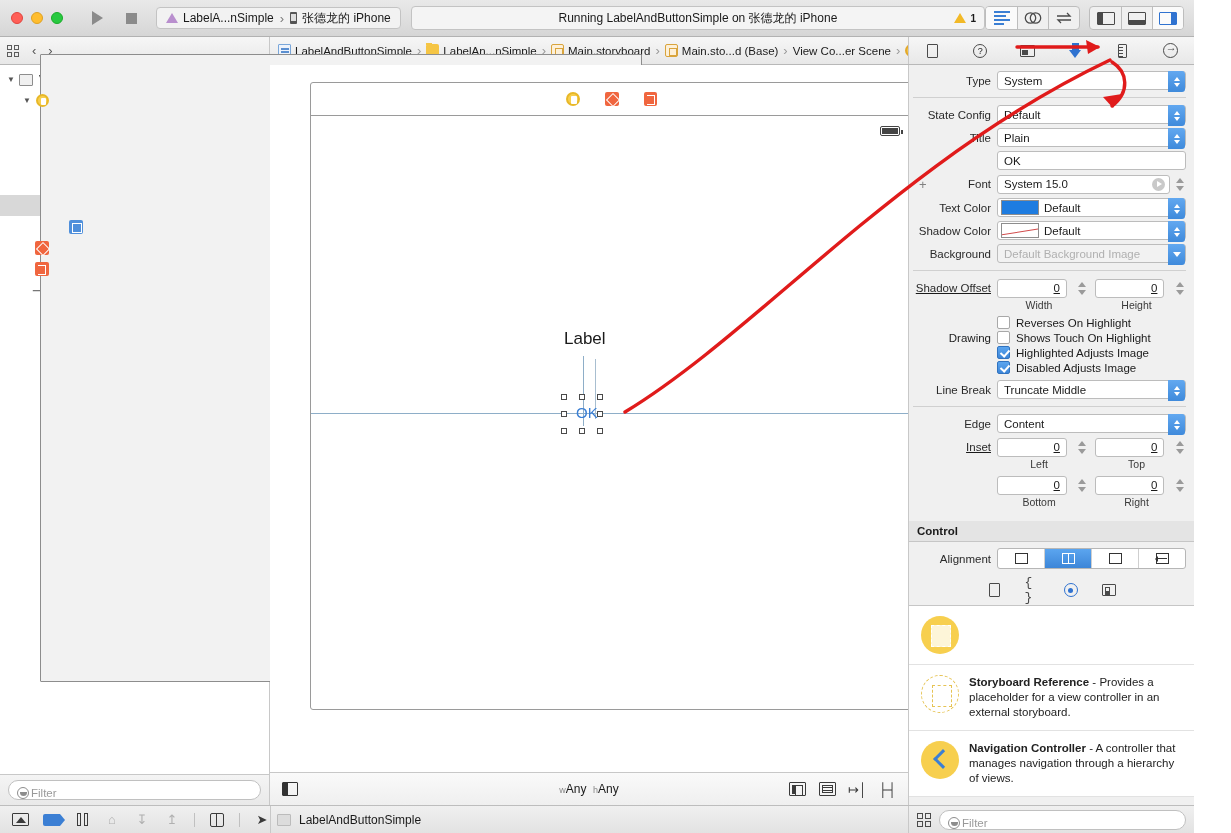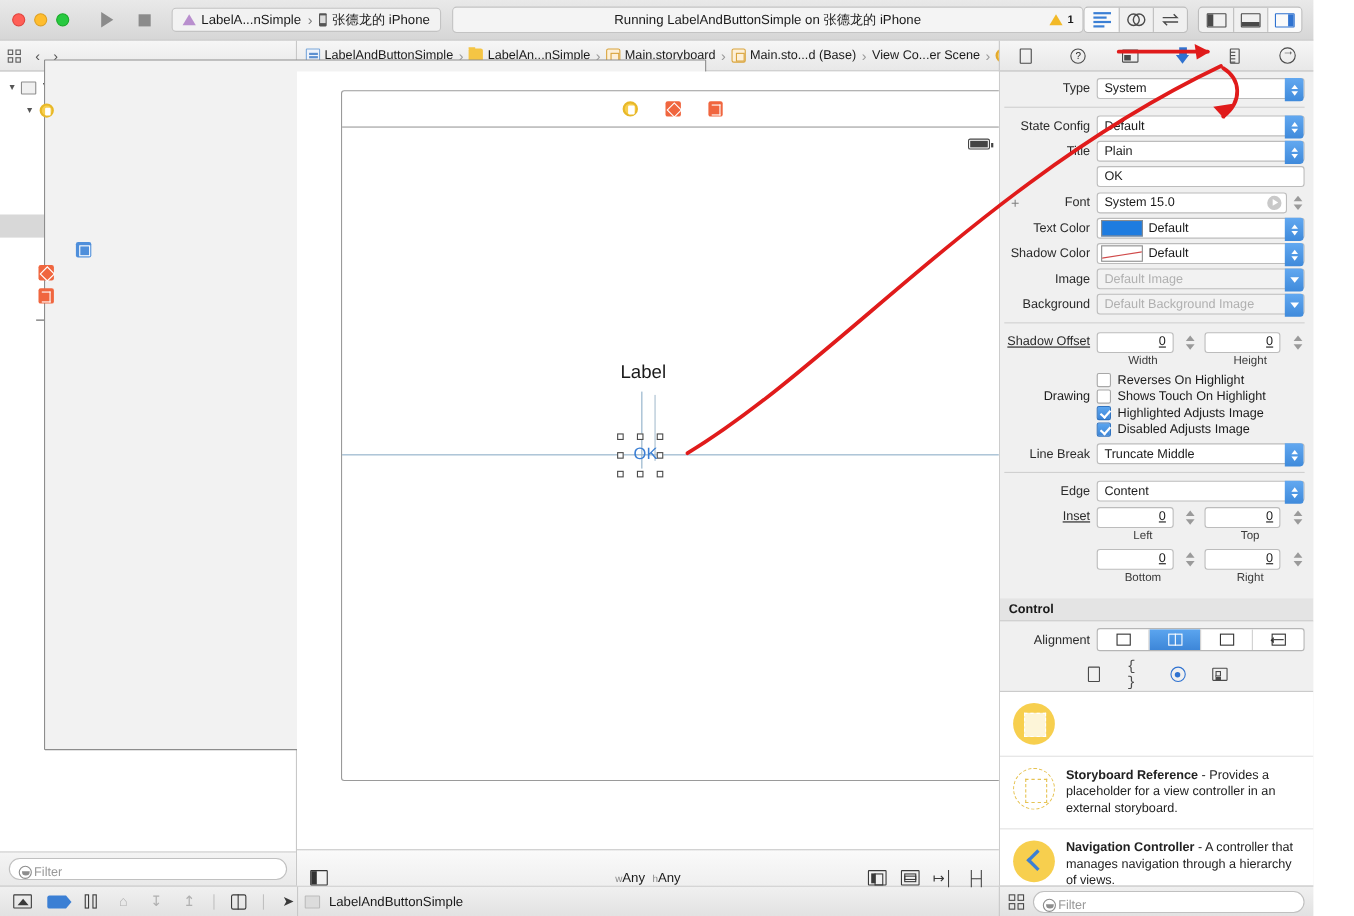--- a/index.html
+++ b/index.html
@@ -181,21 +181,21 @@
   .centerline { position:absolute; left:0; right:0; top: 297px; height:1px; background:#8eaec8; }
   .lbl-canvas { position:absolute; left: 253px; top: 213px; font-size: 17px; color:#1a1a1a; }
   .vline { position:absolute; left: 272px; top: 240px; width:1px; height: 70px; background:#8eaec8; }
   .vline2 { position:absolute; left: 284px; top: 243px; width:1px; height: 60px; background:#a8bed0; }
   .ok-canvas { position:absolute; left: 265px; top: 288px; font-size: 15px; color:#3b7fd4; }
   .handles { position: absolute; left: 250px; top: 278px; width: 42px; height: 40px; }
   .handles span { position:absolute; width:6px;height:6px; background:#fff; border:1px solid #4a4a4a; }
   .canvas-bottom {
     height: 33px; flex: 0 0 33px; border-top: 1px solid #c8c8c8;
     background: linear-gradient(#fafafa,#efefef);
-    display:flex; align-items:flex-end; padding: 0 12px; position: relative;
+    display:flex; align-items:center; padding: 0 12px; position: relative;
   }
   .cb-left-ic { width:16px;height:14px;border:1.4px solid #333;border-radius:1px;position:relative;}
   .cb-left-ic:before{content:'';position:absolute;left:0;top:0;bottom:0;width:5px;background:#333;}
   .size-class { position:absolute; left:0; right:0; text-align:center; font-size: 12px; }
   .size-class .sm { font-size: 9px; color:#888; }
   .cb-right { margin-left:auto; display:flex; gap: 13px; align-items:center; }
   .cbi { width:17px;height:14px;border:1.3px solid #3a3a3a;border-radius:1px; position:relative; }
   .cbi.a:before{content:'';position:absolute;left:2px;top:2px;width:4px;height:9px;background:#3a3a3a;}
   .cbi.a:after{content:'';position:absolute;right:2px;top:2px;width:6px;height:9px;border:1px solid #3a3a3a;}
   .cbi.b:before{content:'';position:absolute;left:2px;top:2px;right:2px;height:4px;border:1px solid #3a3a3a;}
@@ -702,31 +702,20 @@
               <span class="swatch shadow"></span>
               <span>Default</span>
               <span class="stepper-blue">
                     <i class="u"></i>
                     <i class="d"></i>
                   </span>
             </div>
               </div>
           </div>
 
-          <div class="fld">
-            <div class="fld-label">Image</div>
-            <div class="ctl">
-                <div class="popup disabled">
-              <span>Default Image</span>
-              <span class="chev-one">
-                    <i></i>
-                  </span>
-            </div>
-              </div>
-          </div>
 
           <div class="fld">
             <div class="fld-label">Background</div>
             <div class="ctl">
                 <div class="popup disabled">
               <span>Default Background Image</span>
               <span class="chev-one">
                     <i></i>
                   </span>
             </div>

